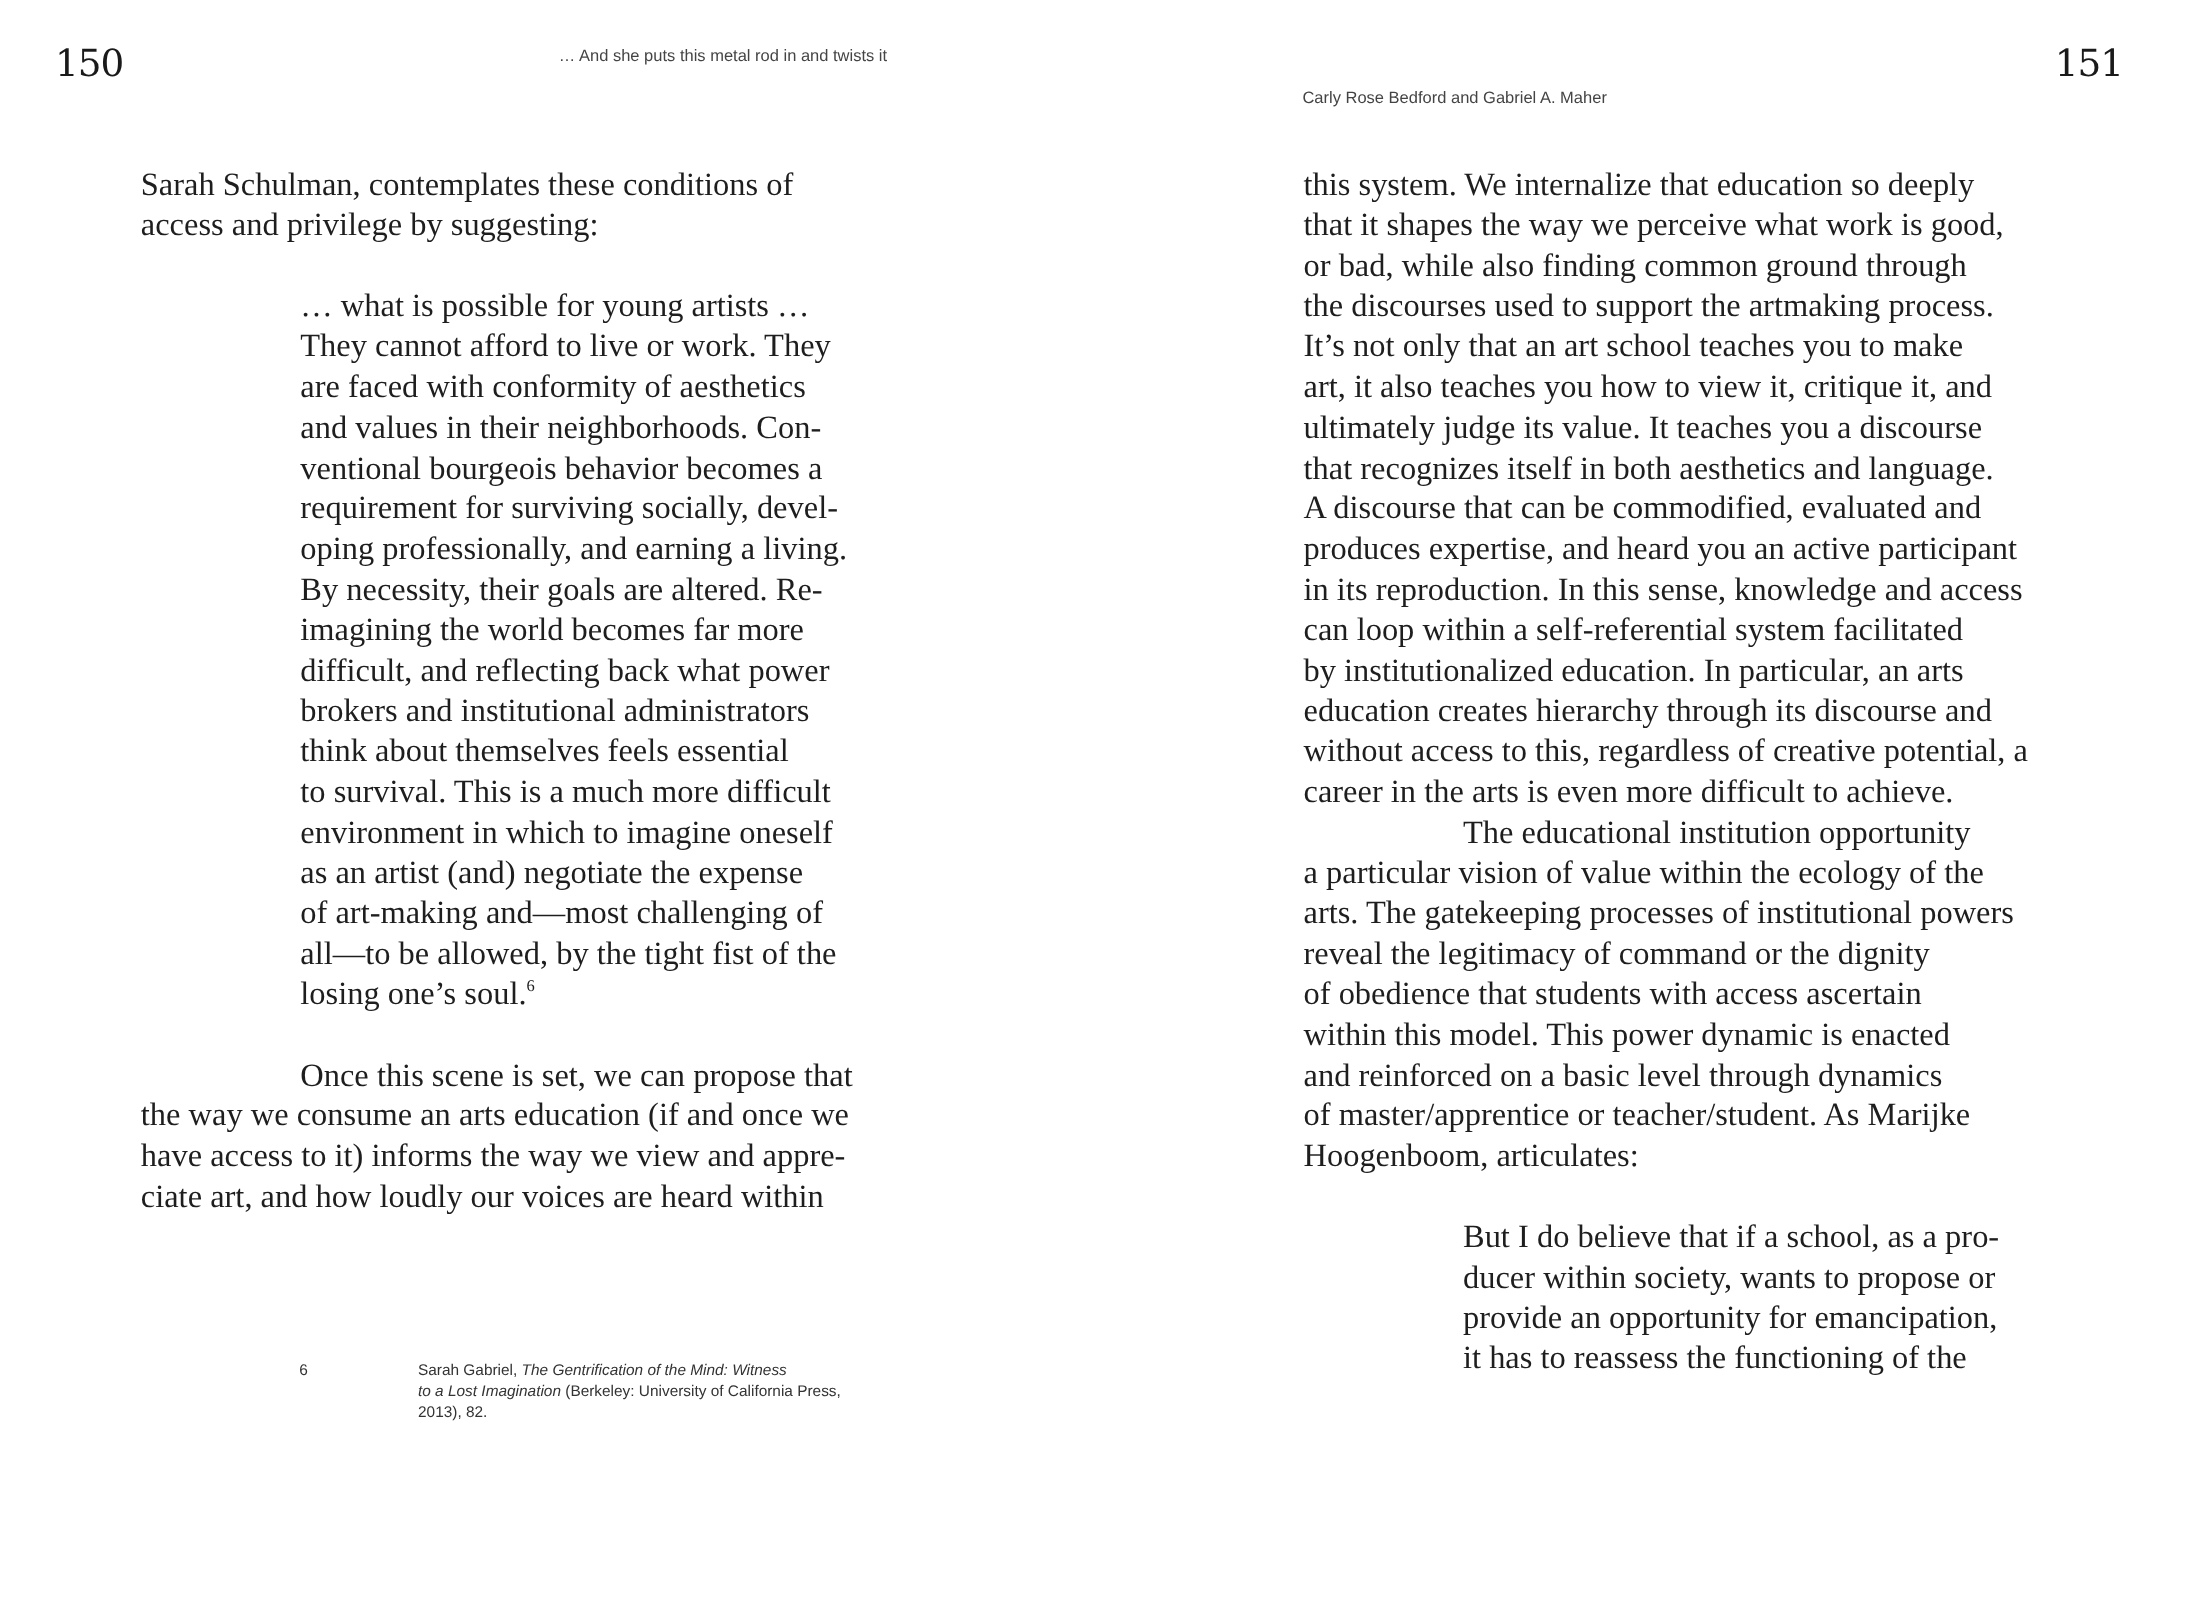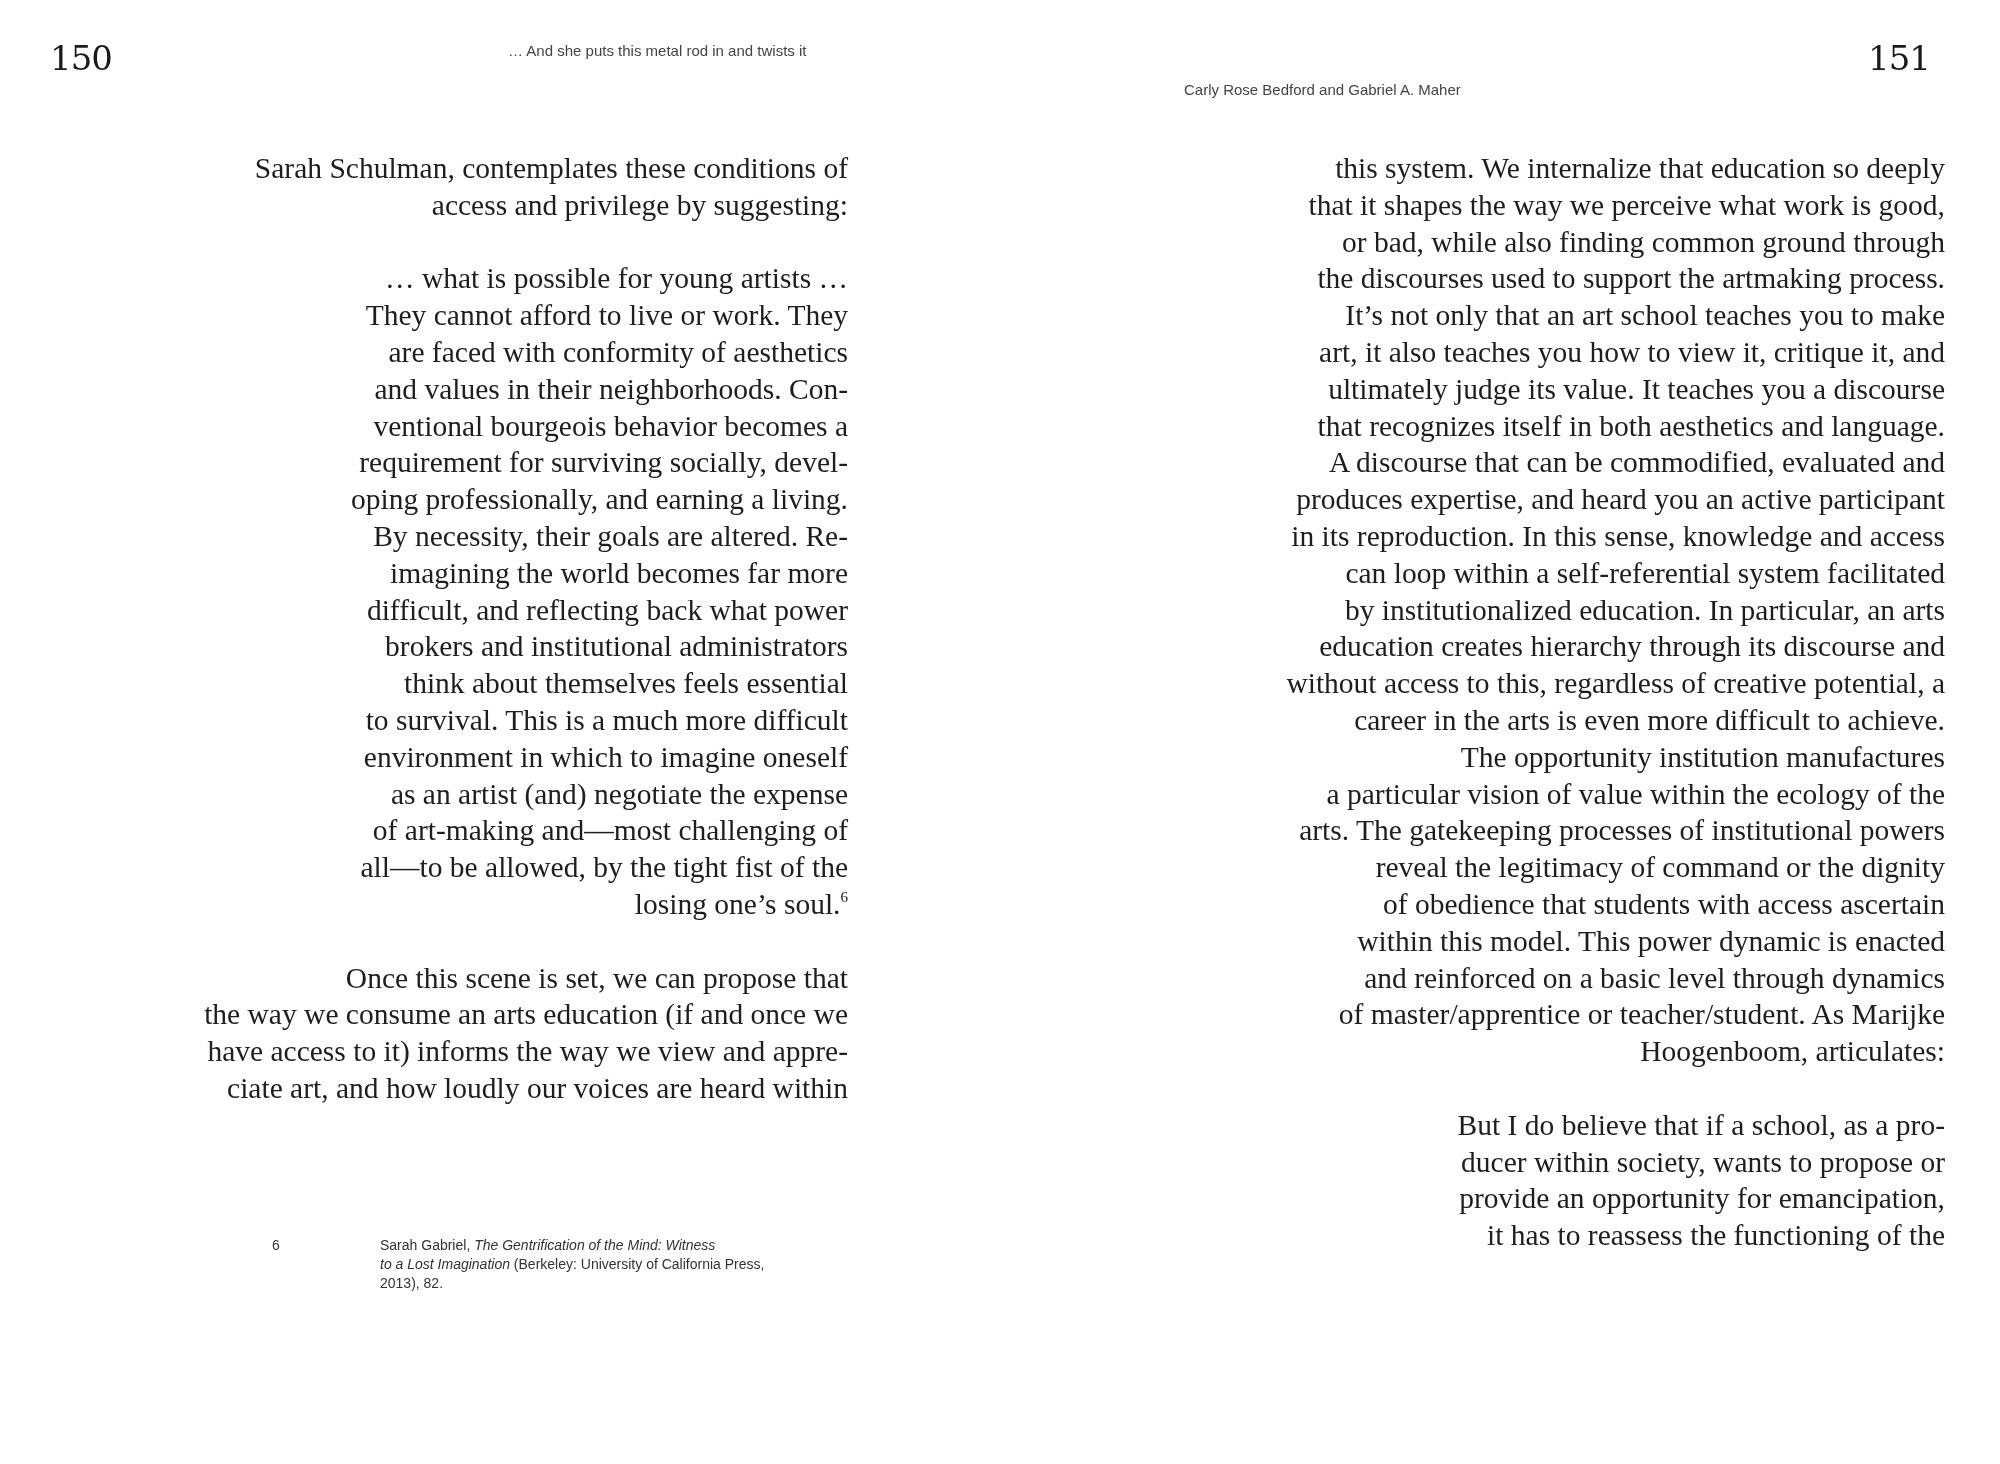--- a/index.html
+++ b/index.html
@@ -1,21 +1,21 @@
 <!DOCTYPE html>
 <html><head>
 <meta charset="utf-8">
 <style>
   html, body { margin: 0; padding: 0; background: #ffffff; }
   body { width: 2000px; height: 1464px; position: relative; overflow: hidden; color: #231f20; }
   .folio { position: absolute; top: 38px; font-family: "DejaVu Serif", serif; font-size: 34px; letter-spacing: -1px; color: #1a1a1a; }
   .runhead { position: absolute; top: 42px; font-family: "Liberation Sans", sans-serif; font-size: 15px; color: #444; }
   .page { position: absolute; top: 0; height: 1464px; }
   .body-text { font-family: "Liberation Serif", serif; font-size: 29.5px; line-height: 36.8px; color: #1e1e1e; }
-  .line { white-space: nowrap; display: block; text-align: right; }
+  .line { white-space: nowrap; display: block; }
   .indent-first { padding-left: 145px; }
   .quote { margin-left: 145px; }
   .gap { height: 36.8px; }
   sup { font-size: 15px; line-height: 0; vertical-align: 12px; }
   .footnote { position: absolute; font-family: "Liberation Sans", sans-serif; font-size: 14px; line-height: 19px; color: #333; }
   .fn-num { position: absolute; left: 0; top: 0; }
   .fn-text { position: absolute; left: 108px; top: 0; width: 460px; }
   .fn-text i { font-style: italic; }
 </style>
 </head>
@@ -84,21 +84,21 @@
     <span class="line">A discourse that can be commodified, evaluated and</span>
     <span class="line">produces expertise, and heard you an active participant</span>
     <span class="line">in its reproduction. In this sense, knowledge and access</span>
     <span class="line">can loop within a self-referential system facilitated</span>
     <span class="line">by institutionalized education. In particular, an arts</span>
     <span class="line">education creates hierarchy through its discourse and</span>
     <span class="line">without access to this, regardless of creative potential, a</span>
     <span class="line">career in the arts is even more difficult to achieve.</span>
   </div>
   <div class="body-text">
-    <span class="line indent-first">The opportunity institution manufactures</span>
+    <span class="line indent-first">The educational institution opportunity</span>
     <span class="line">a particular vision of value within the ecology of the</span>
     <span class="line">arts. The gatekeeping processes of institutional powers</span>
     <span class="line">reveal the legitimacy of command or the dignity</span>
     <span class="line">of obedience that students with access ascertain</span>
     <span class="line">within this model. This power dynamic is enacted</span>
     <span class="line">and reinforced on a basic level through dynamics</span>
     <span class="line">of master/apprentice or teacher/student. As Marijke</span>
     <span class="line">Hoogenboom, articulates:</span>
   </div>
   <div class="gap"></div>

